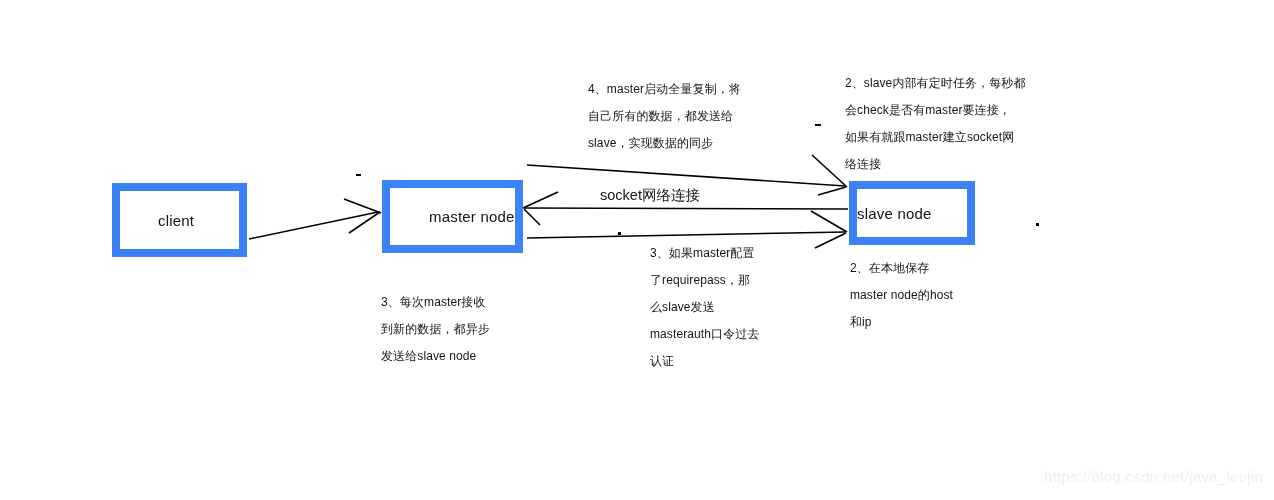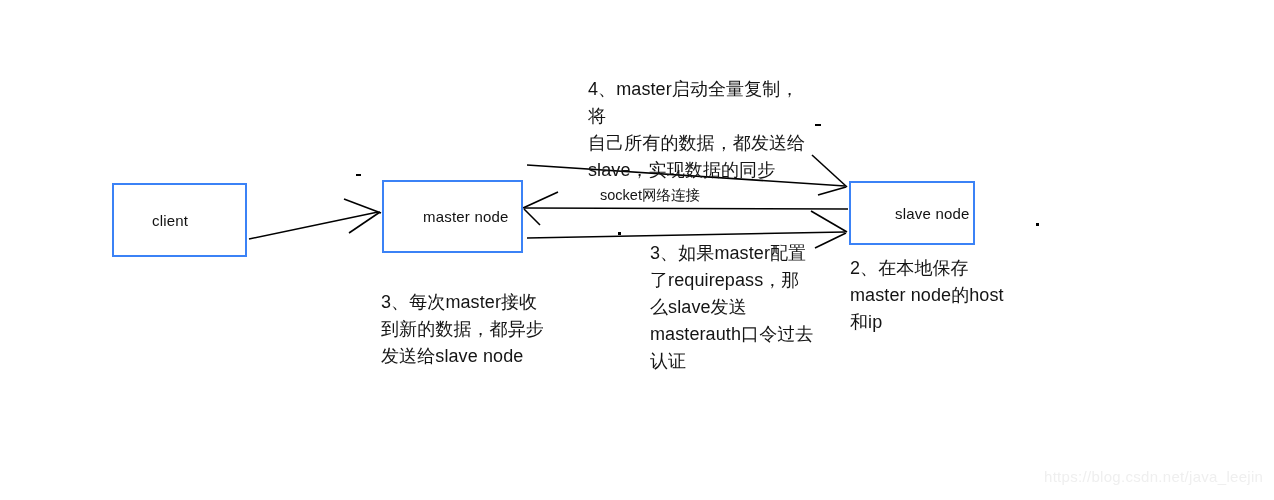--- a/index.html
+++ b/index.html
@@ -12,43 +12,43 @@
   }
   #canvas {
     position: relative;
     width: 1274px;
     height: 500px;
     background: #ffffff;
     overflow: hidden;
   }
   .node-box {
     position: absolute;
-    border: 2px solid #3b82f6;
+    border: 8px solid #3b82f6;
     background: #ffffff;
     box-sizing: border-box;
     display: flex;
     align-items: center;
   }
   .node-label {
     font-size: 15px;
     color: #111111;
     padding-left: 34px;
     letter-spacing: 0.2px;
     white-space: nowrap;
   }
   #client-box  { left: 112px; top: 183px; width: 135px; height: 74px; }
   #client-box .node-label { padding-left: 38px; }
   #master-box  { left: 382px; top: 180px; width: 141px; height: 73px; }
   #master-box .node-label { padding-left: 39px; }
   #slave-box   { left: 849px; top: 181px; width: 126px; height: 64px; }
-  #slave-box .node-label { padding-left: 0; margin-left: 44px; }
+  #slave-box .node-label { padding-left: 0; }
 
   .note {
     position: absolute;
-    font-size: 18px;
+    font-size: 12px;
     line-height: 27px;
     color: #141414;
     white-space: pre-line;
     letter-spacing: 0.1px;
   }
   #note-4 { left: 588px; top: 76px;  width: 220px; }
   #note-2 { left: 845px; top: 70px;  width: 245px; }
   #note-5 { left: 381px; top: 289px; width: 200px; }
   #note-3 { left: 650px; top: 240px; width: 190px; }
   #note-1 { left: 850px; top: 255px; width: 200px; }
@@ -135,20 +135,24 @@
 
   <div class="node-box" id="slave-box">
     <span class="node-label">slave node</span>
   </div>
 
   <div class="edge-label" id="socket-label">socket网络连接</div>
 
   <div class="note" id="note-4">4、master启动全量复制，将
 自己所有的数据，都发送给
 slave，实现数据的同步</div>
+  <div class="note" id="note-2">2、slave内部有定时任务，每秒都
+会check是否有master要连接，
+如果有就跟master建立socket网
+络连接</div>
   <div class="note" id="note-5">3、每次master接收
 到新的数据，都异步
 发送给slave node</div>
   <div class="note" id="note-3">3、如果master配置
 了requirepass，那
 么slave发送
 masterauth口令过去
 认证</div>
   <div class="note" id="note-1">2、在本地保存
 master node的host

